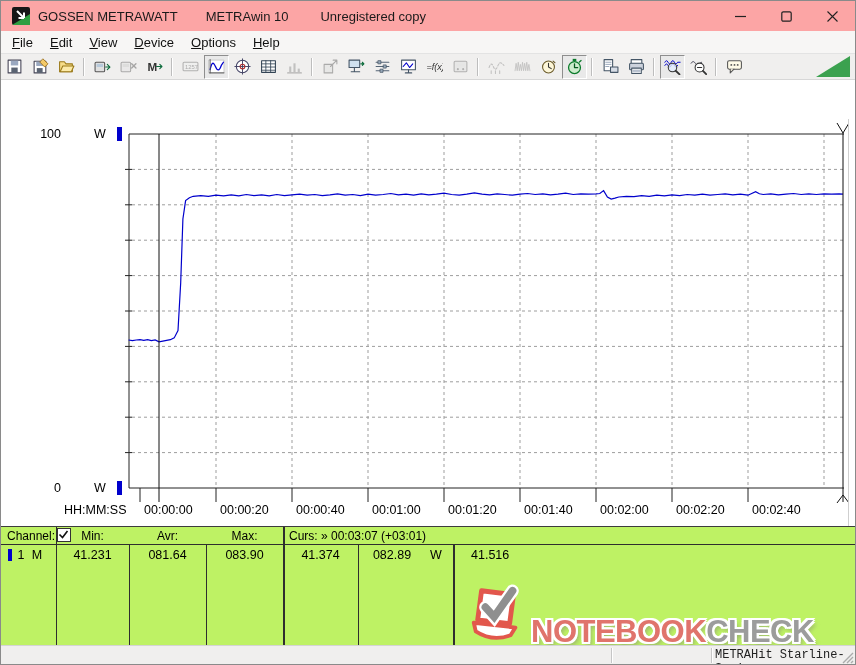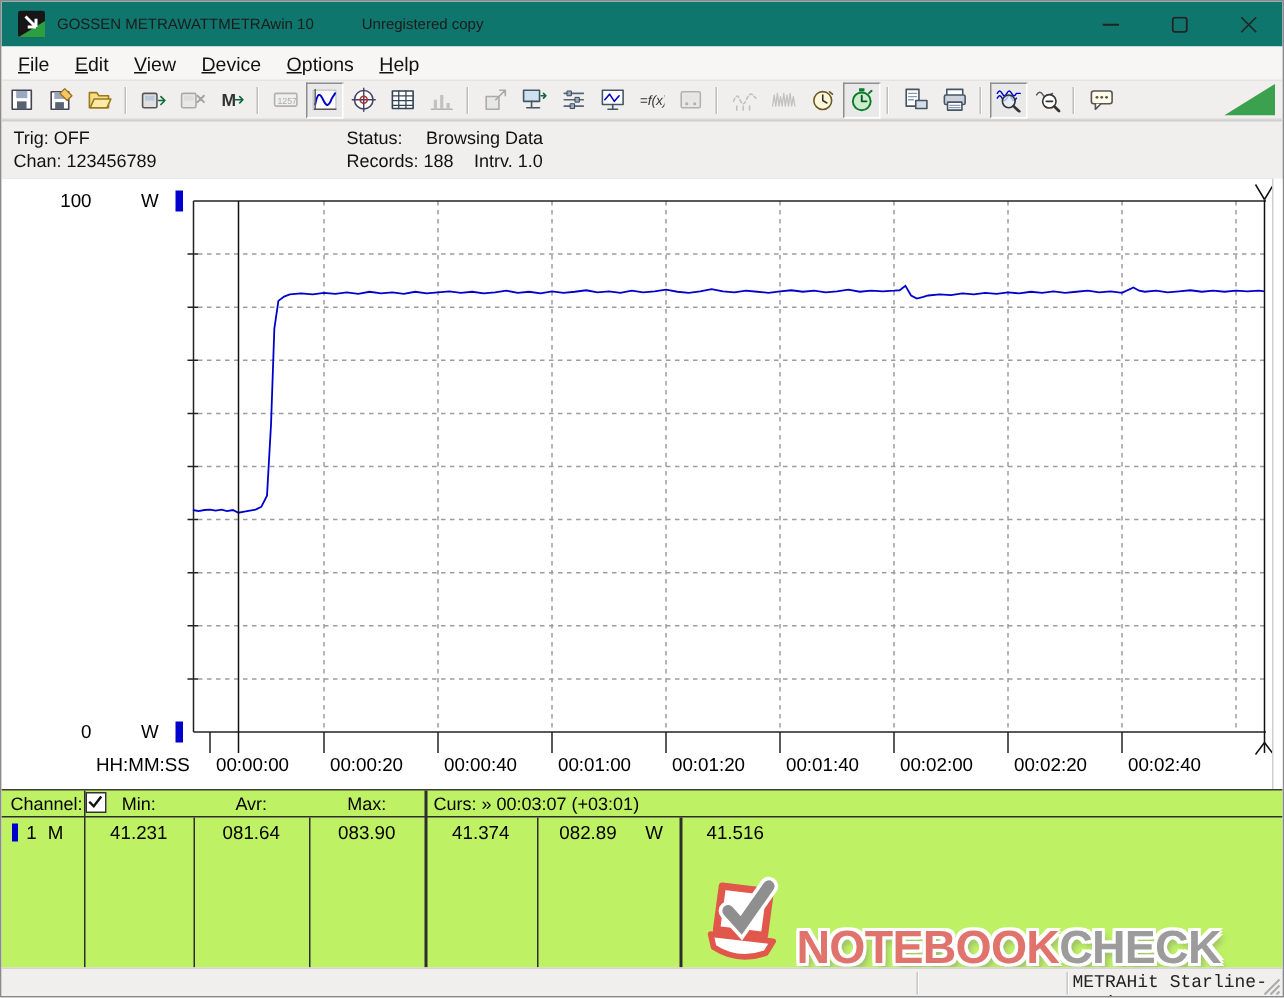--- a/index.html
+++ b/index.html
@@ -1,22 +1,22 @@
 <!DOCTYPE html>
 <html><head>
 <meta charset="utf-8">
 <style>
   html,body{margin:0;padding:0;background:#cfcfcf;font-family:"Liberation Sans","DejaVu Sans",sans-serif;}
   #window{position:relative;width:854px;height:663px;margin:0 auto;background:#fff;border:1px solid #8a8a8a;overflow:hidden;}
   
-  #title-bar{position:absolute;left:0;top:0;width:100%;height:30px;background:#0f766e;display:flex;align-items:center;font-size:10px;color:#1b1b1b;}
+  #title-bar{position:absolute;left:0;top:0;width:100%;height:30px;background:#fca5a5;display:flex;align-items:center;font-size:13px;color:#1b1b1b;}
   #app-icon{margin-left:11px;width:18px;height:18px;flex:0 0 auto;}
   .title-seg{white-space:nowrap;}
   #title-app{margin-left:8px;}
-  #title-prog{text-align:right;}
+  #title-prog{margin-left:28px;text-align:right;}
   #title-lic{margin-left:32px;}
   #win-controls{position:absolute;right:0;top:0;height:30px;display:flex;}
   .wbtn{width:46px;height:30px;display:flex;align-items:center;justify-content:center;color:#222;}
   
   #menu-bar{position:absolute;left:0;top:30px;width:100%;height:22px;background:#f7f6f5;border-bottom:1px solid #e3e3e3;display:flex;align-items:center;font-size:13px;color:#111;}
   .menu-item{padding:2px 8px;margin-left:1px;cursor:default;}
   .menu-item:first-child{margin-left:3px;}
   .u{text-decoration:underline;}
   
   #toolbar{position:absolute;left:0;top:53px;width:100%;height:25px;background:#f0efee;border-bottom:1px solid #d7d7d7;display:flex;align-items:center;}
@@ -284,28 +284,20 @@
           <circle cx="5" cy="6.5" r="0.9" fill="#555"></circle>
           <circle cx="8" cy="6.5" r="0.9" fill="#555"></circle>
           <circle cx="11" cy="6.5" r="0.9" fill="#555"></circle>
         </svg>
       </div>
       <svg id="toolbar-triangle" width="34" height="21" viewBox="0 0 34 21">
         <polygon points="0,21 34,21 34,0" fill="#3ba14f"></polygon>
       </svg>
   </div>
 
-  <div id="status-panel">
-    <span class="sp-line" style="left:8px;top:4px;">Trig: OFF</span>
-    <span class="sp-line" style="left:8px;top:19px;">Chan: 123456789</span>
-    <span class="sp-line" style="left:230px;top:4px;">Status:</span>
-    <span class="sp-line" style="left:283px;top:4px;">Browsing Data</span>
-    <span class="sp-line" style="left:230px;top:19px;">Records: 188</span>
-    <span class="sp-line" style="left:315px;top:19px;">Intrv. 1.0</span>
-  </div>
 
   <div id="chart-panel">
     <svg id="chart-svg" width="856" height="407" viewBox="0 0 856 407">
         <line x1="131" y1="333.6" x2="843" y2="333.6" stroke="#9d9d9d" stroke-width="1" stroke-dasharray="3 3"></line>
         <line x1="124" y1="333.6" x2="131" y2="333.6" stroke="#222" stroke-width="1"></line>
         <line x1="131" y1="298.2" x2="843" y2="298.2" stroke="#9d9d9d" stroke-width="1" stroke-dasharray="3 3"></line>
         <line x1="124" y1="298.2" x2="131" y2="298.2" stroke="#222" stroke-width="1"></line>
         <line x1="131" y1="262.8" x2="843" y2="262.8" stroke="#9d9d9d" stroke-width="1" stroke-dasharray="3 3"></line>
         <line x1="124" y1="262.8" x2="131" y2="262.8" stroke="#222" stroke-width="1"></line>
         <line x1="131" y1="227.4" x2="843" y2="227.4" stroke="#9d9d9d" stroke-width="1" stroke-dasharray="3 3"></line>

